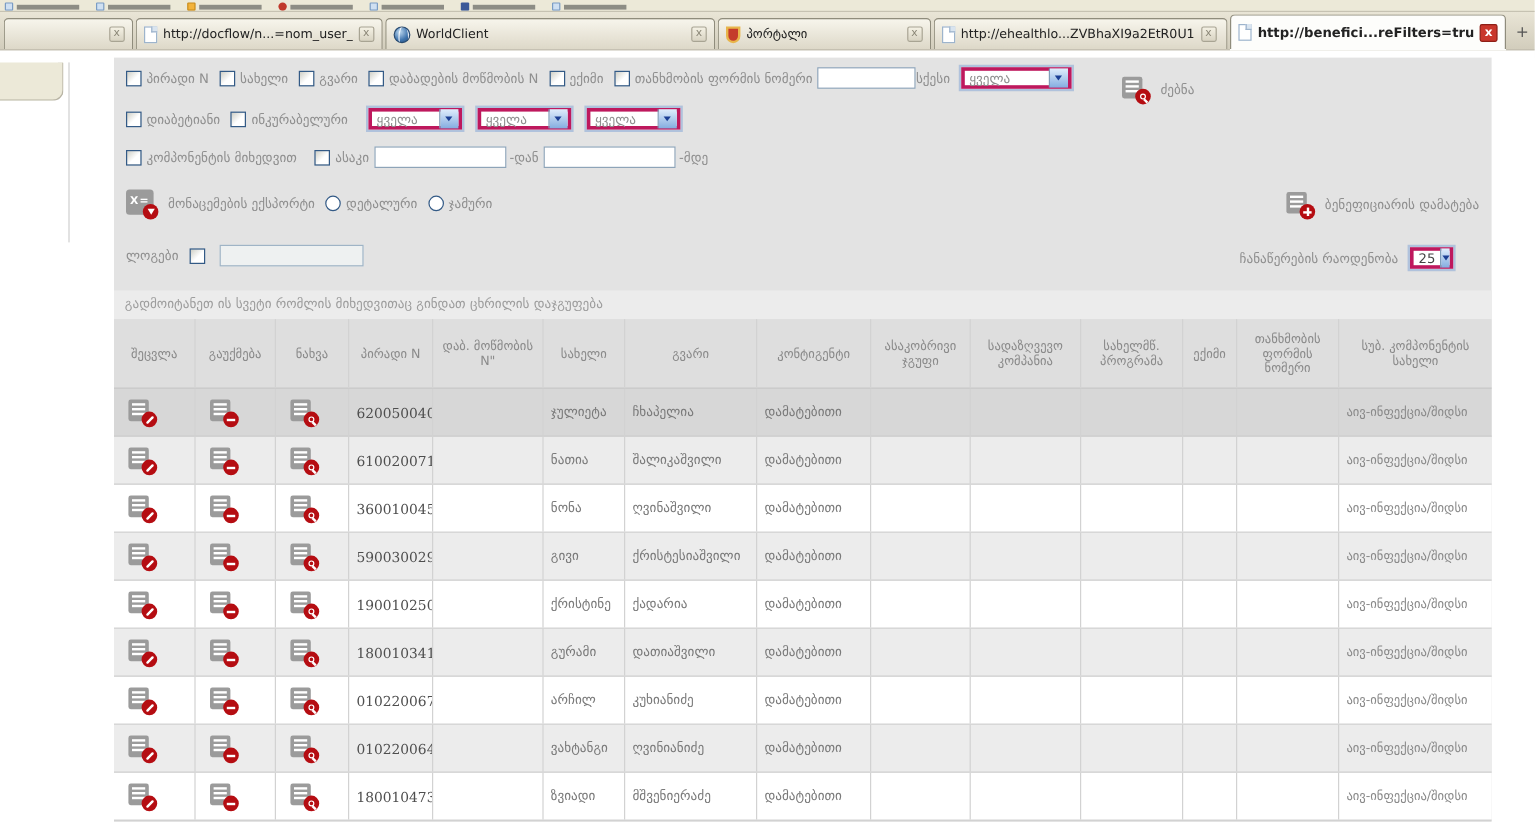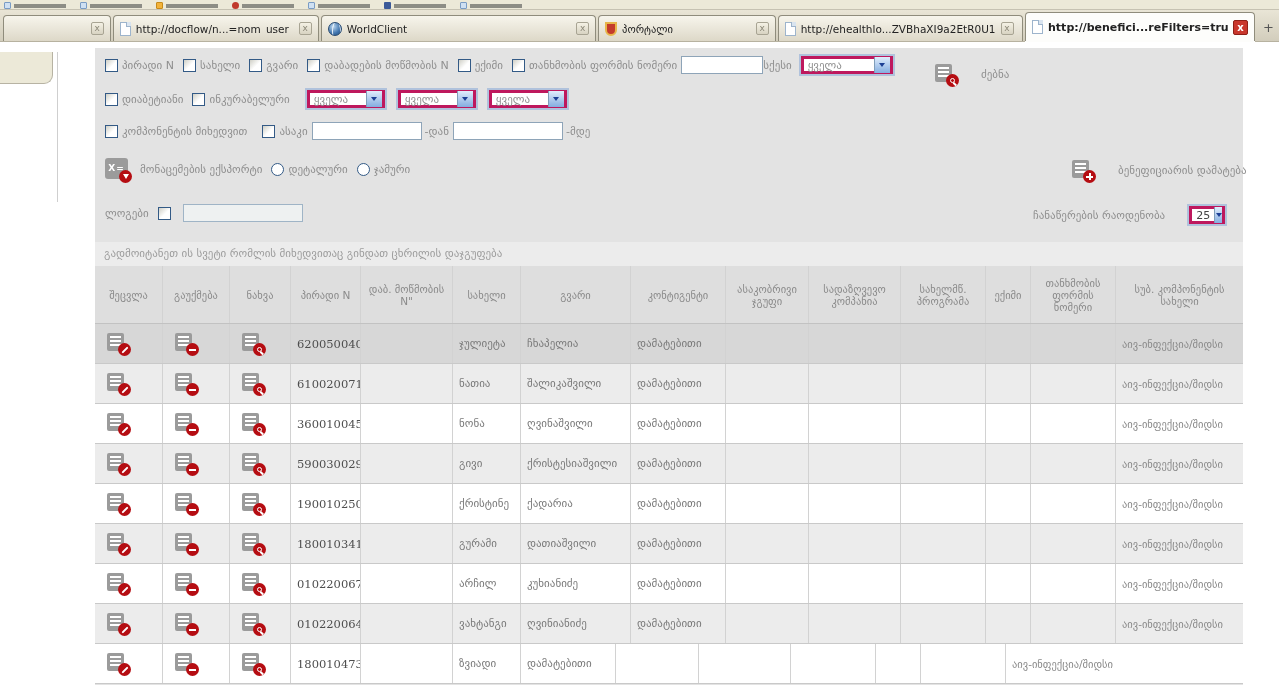--- a/index.html
+++ b/index.html
@@ -86,21 +86,21 @@
   .pencil { width:2px; height:8px; background:#fff; transform:rotate(45deg); border-radius:1px; }
   .mag { position:relative; width:5px; height:5px; border:1.5px solid #fff; border-radius:50%; }
   .mag::after { content:''; position:absolute; right:-2.5px; bottom:-2px; width:3.5px; height:1.5px;
     background:#fff; transform:rotate(45deg); }
   .darr { width:0; height:0; border-left:3.5px solid transparent; border-right:3.5px solid transparent;
     border-top:5px solid #fff; }
   .xlicon { position:relative; width:25px; height:23px; flex:none; }
   .xlicon .body { position:absolute; inset:0 2px 2px 0; background:#9b9b9b; border-radius:3px;
     color:#fff; font-size:9px; font-weight:bold; text-align:center; line-height:20px; letter-spacing:1px; }
 
-  .iconbtn { position:absolute; display:flex; align-items:center; gap:24px; cursor:default; }
+  .iconbtn { position:absolute; display:flex; align-items:center; gap:10px; cursor:default; }
   .iconbtn .lab { margin:0; }
 
   
   .hint { position:absolute; left:0; top:194px; width:1148px; height:24px; background:#ececec;
     font-size:11px; color:#9d9d9d; line-height:24px; padding-left:9px; }
   .thead { position:absolute; left:0; top:218px; width:1148px; height:58px; background:#dedede;
     display:flex; border-bottom:1px solid #c2c2c2; }
   .hcell { display:flex; align-items:center; justify-content:center; text-align:center;
     font-size:10.5px; color:#8a8a8a; padding:2px 3px; border-left:1px solid #d2d2d2; }
   .hcell:first-child { border-left:none; }
@@ -638,20 +638,21 @@
               <span class="doci">
                 <span class="sheet"></span>
                 <span class="badge">
                   <i class="mag"></i>
                 </span>
               </span>
             </div>
             <div class="tcell num" style="width: 70px;">18001047369</div>
             <div class="tcell" style="width: 92px;"></div>
             <div class="tcell" style="width: 68px;">ზვიადი</div>
+            <div class="tcell" style="width: 110px;">მშვენიერაძე</div>
             <div class="tcell" style="width: 95px;">დამატებითი</div>
             <div class="tcell" style="width: 83px;"></div>
             <div class="tcell" style="width: 92px;"></div>
             <div class="tcell" style="width: 85px;"></div>
             <div class="tcell" style="width: 45px;"></div>
             <div class="tcell" style="width: 85px;"></div>
             <div class="tcell small" style="width: 128px;">აივ-ინფექცია/შიდსი</div>
           </div>
         </div>
 

